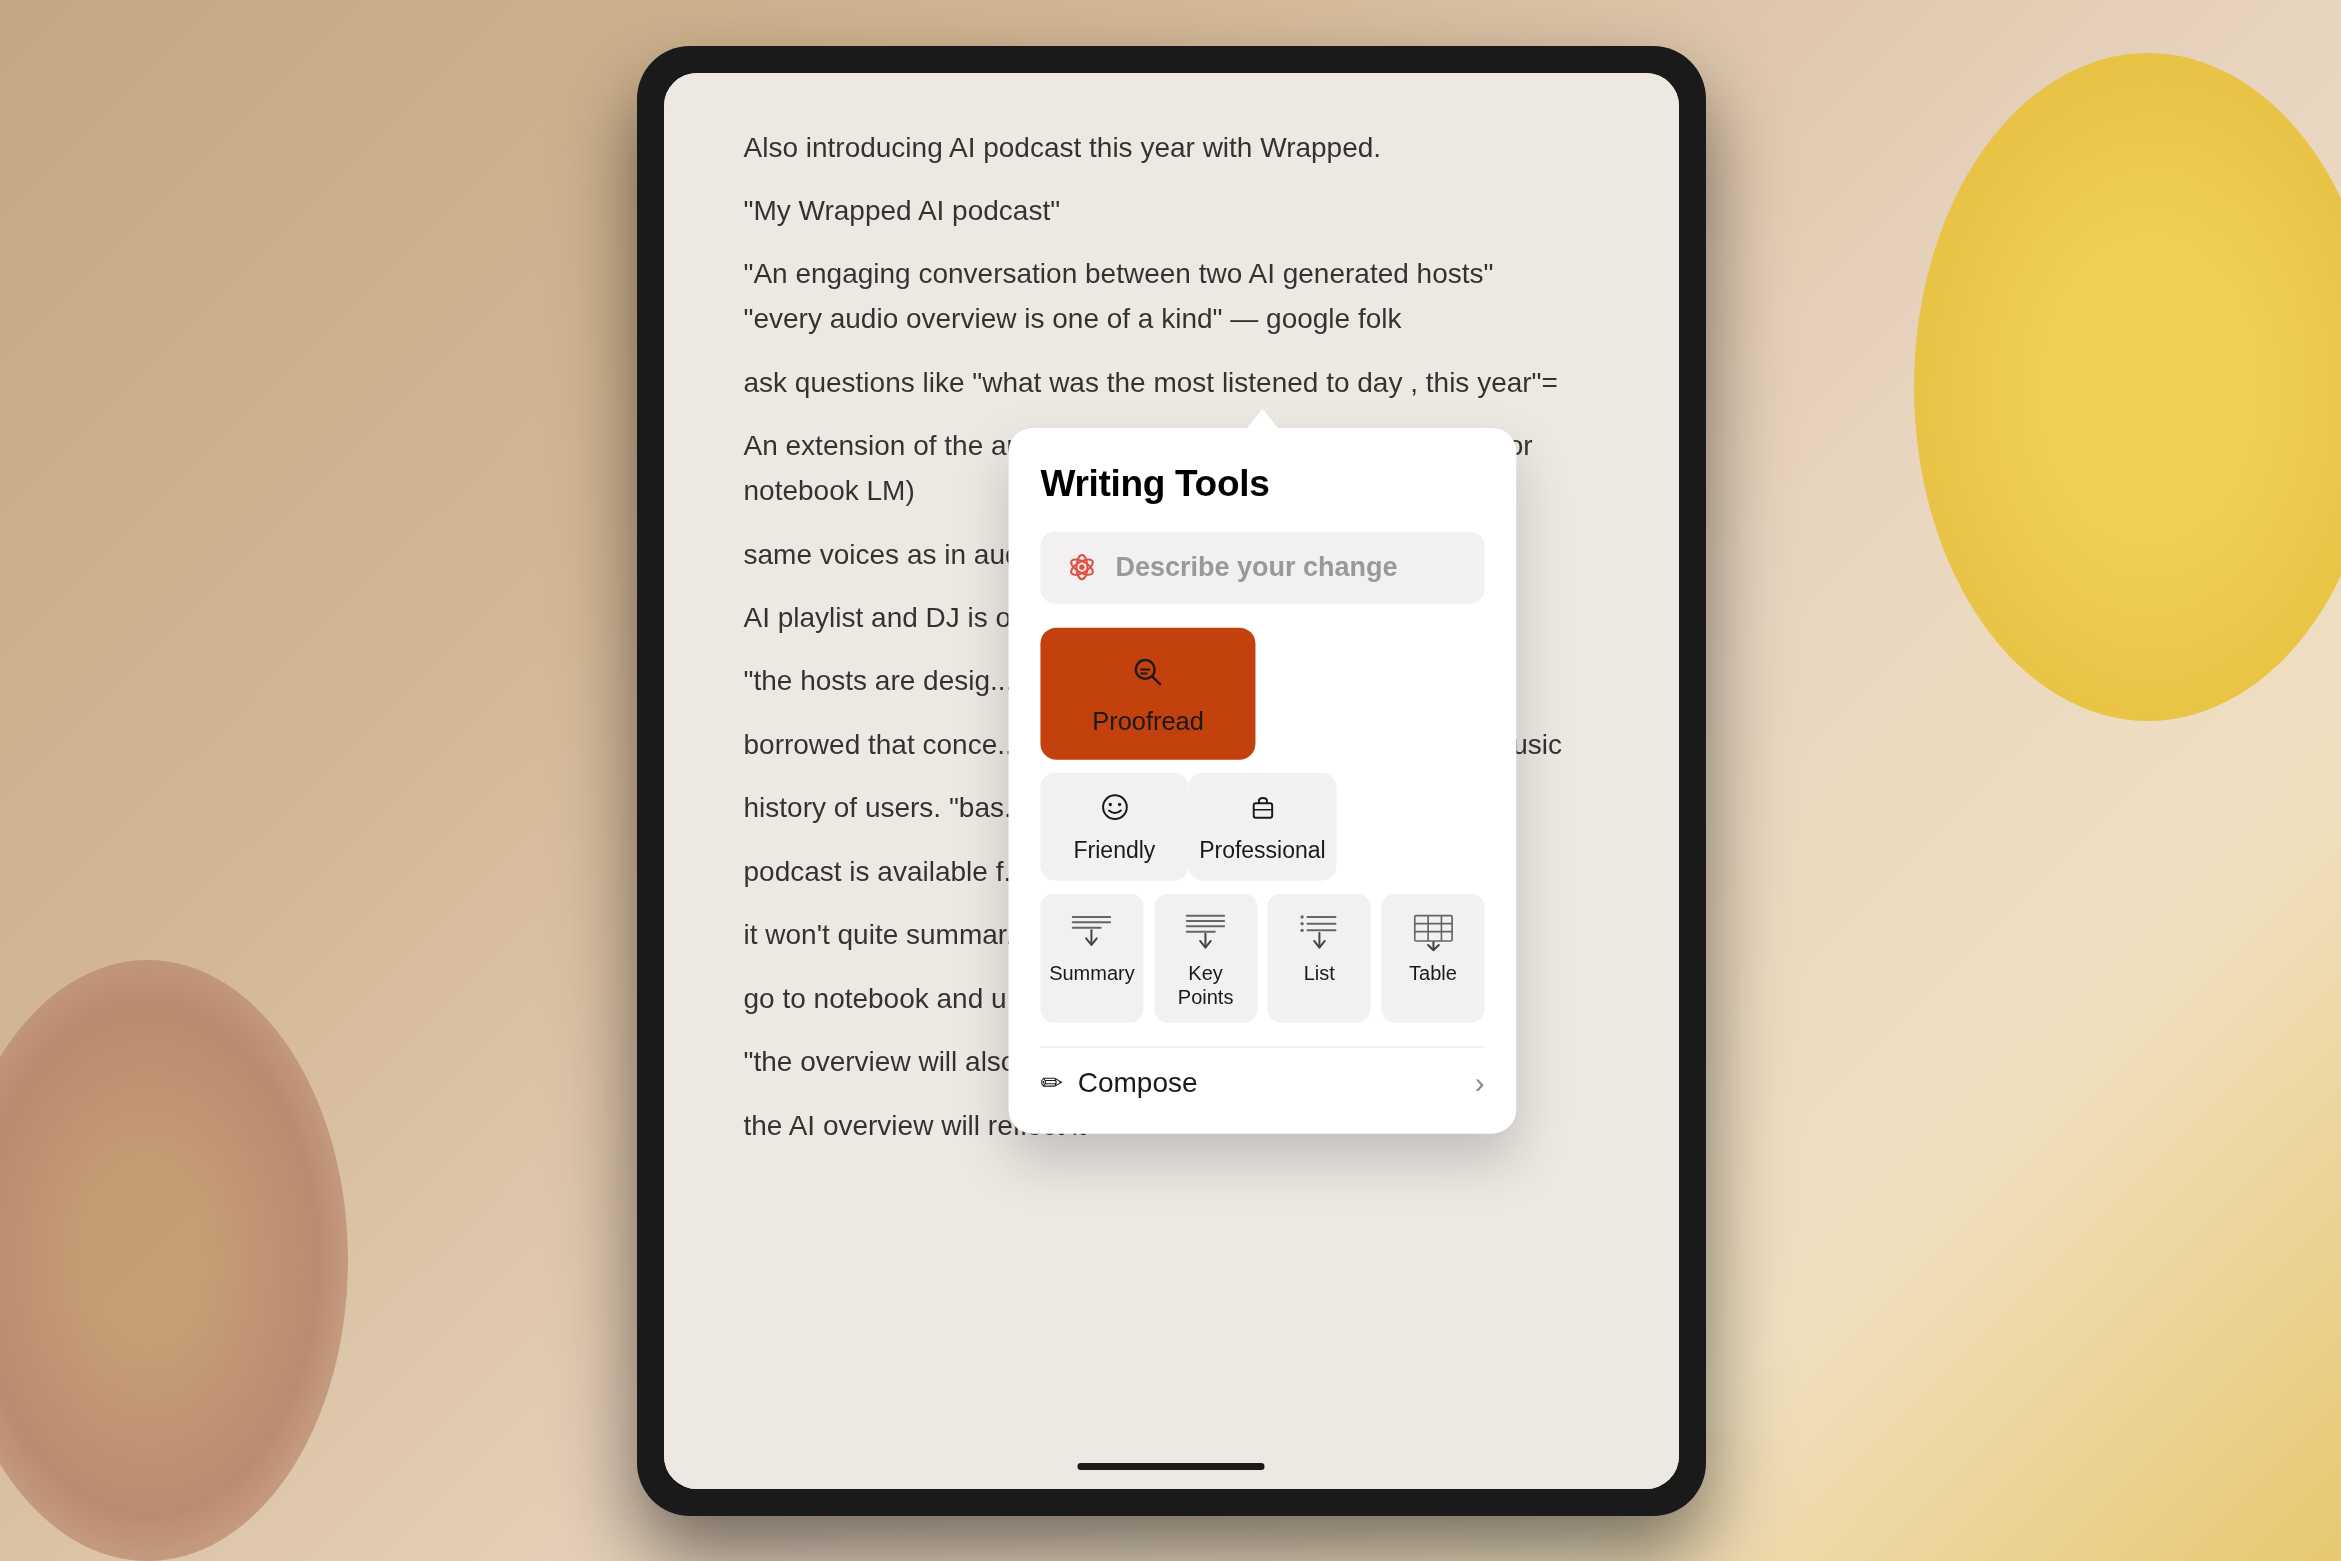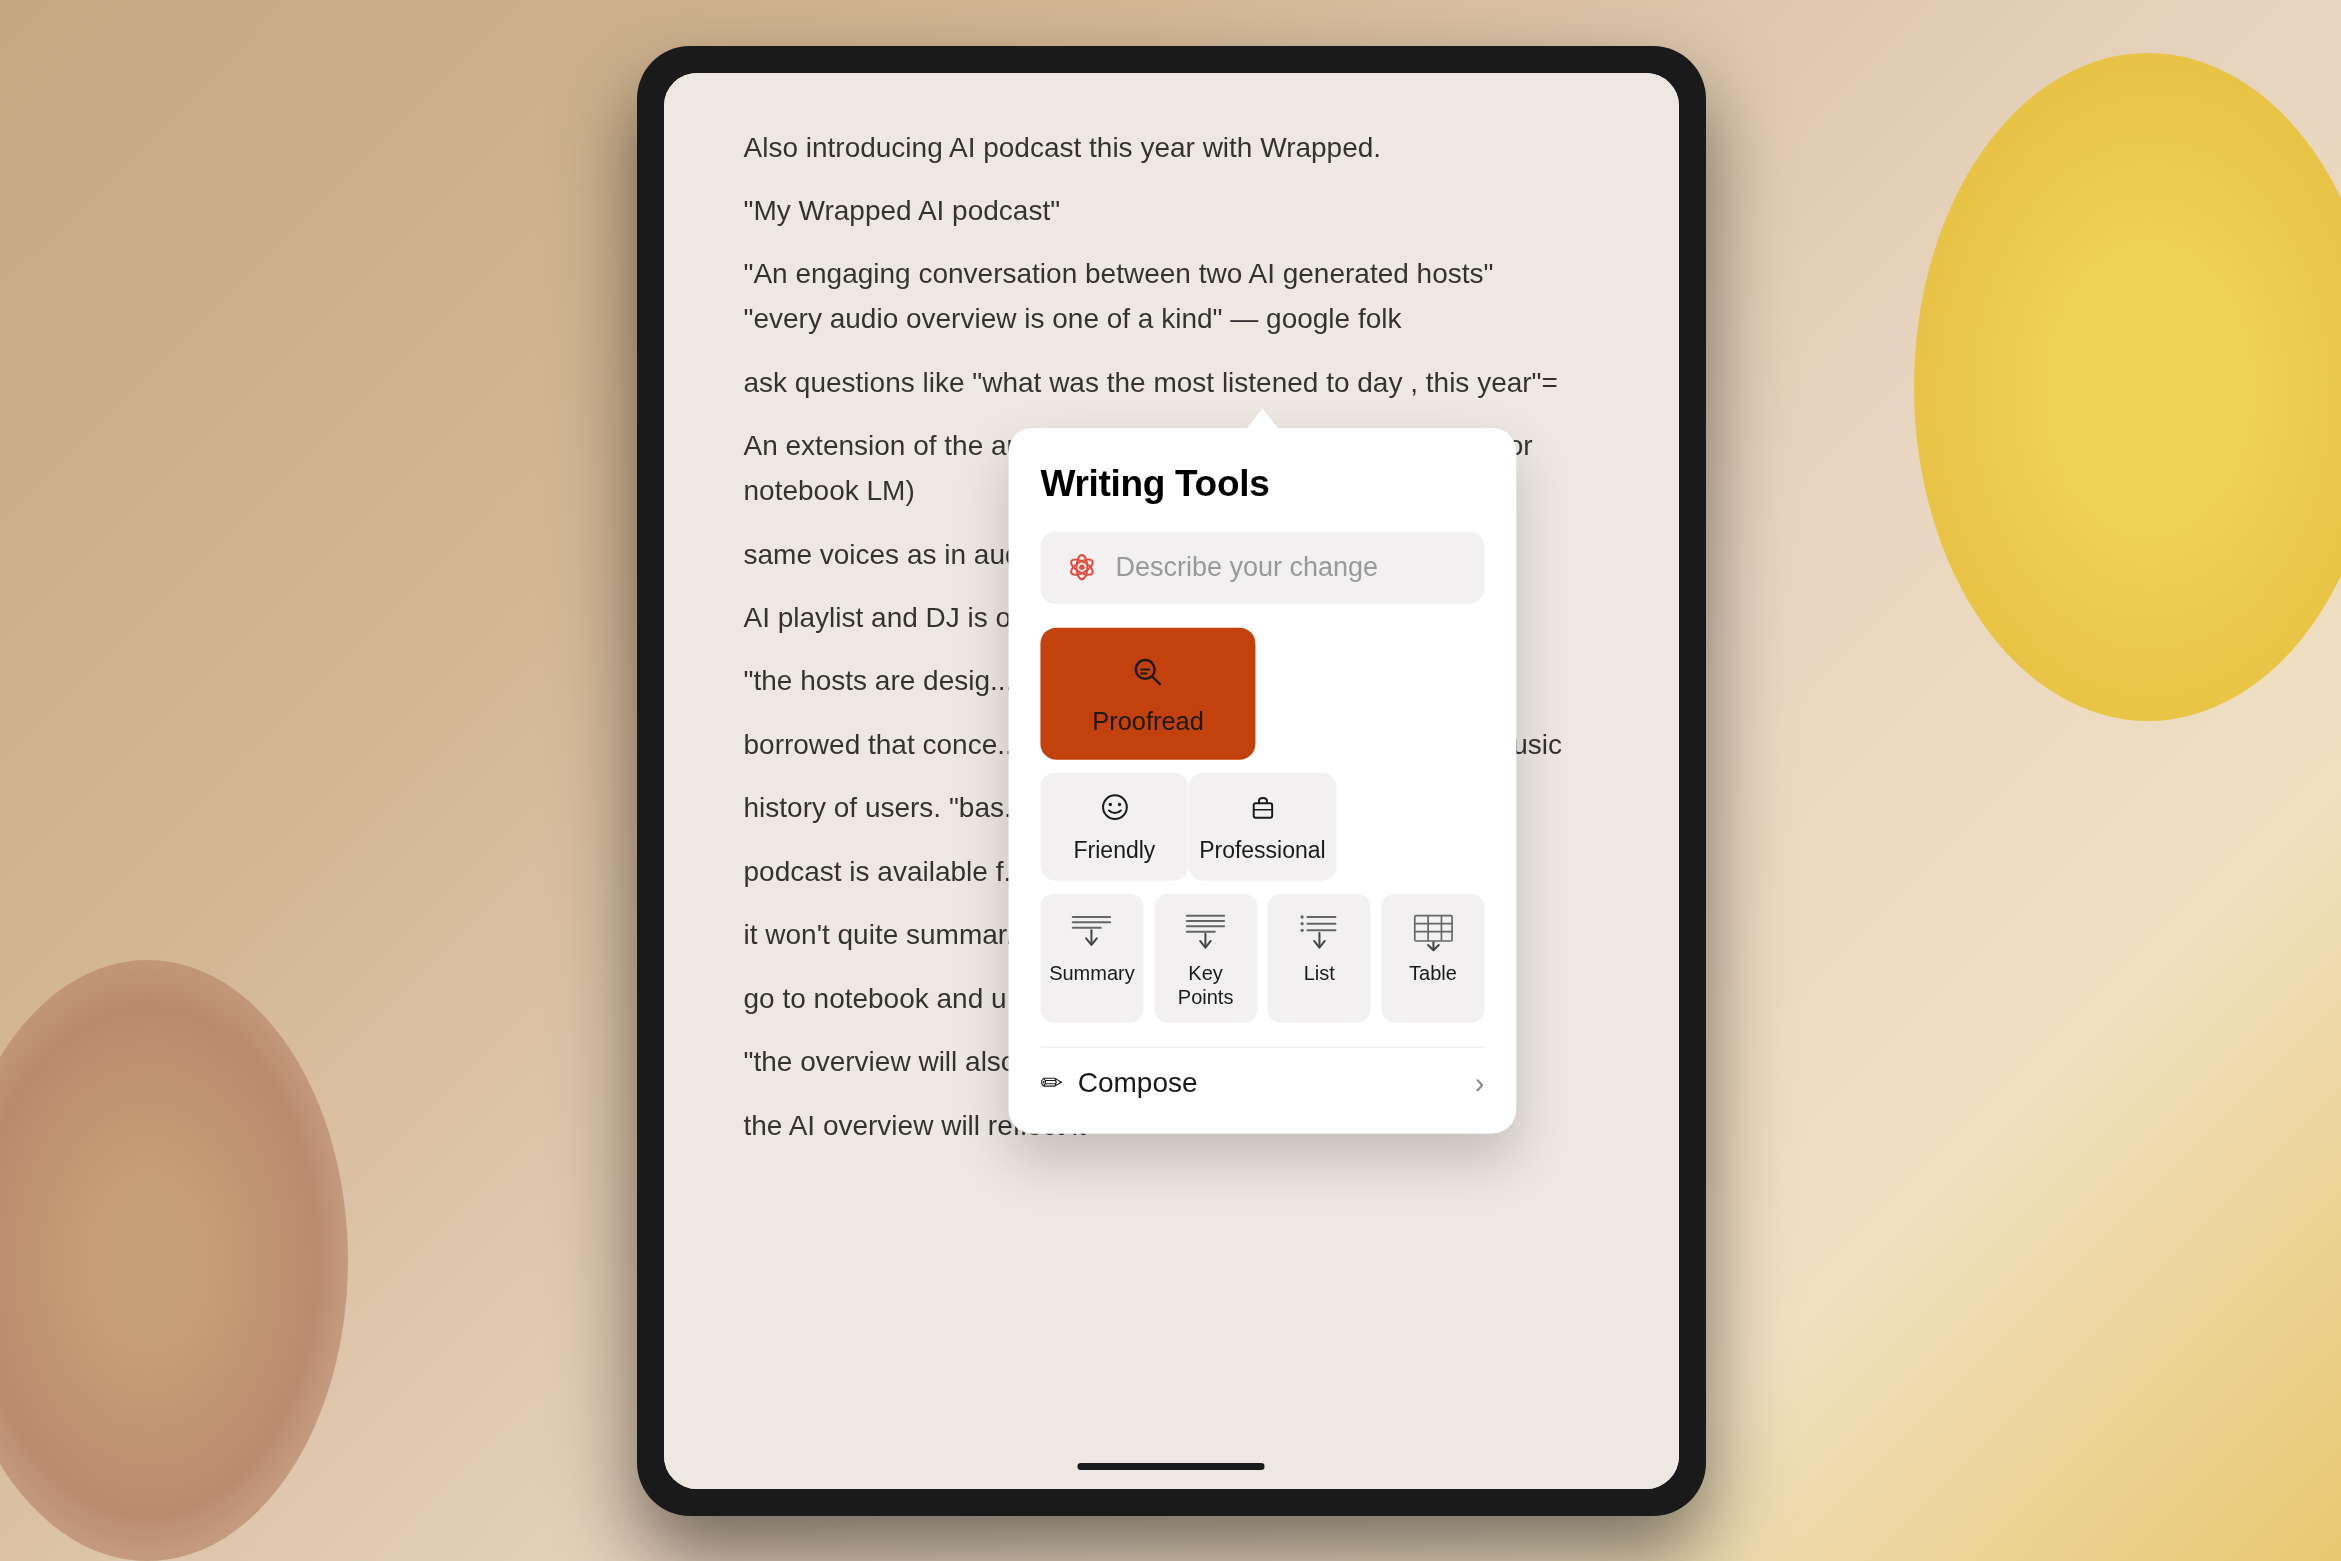--- a/index.html
+++ b/index.html
@@ -117,21 +117,21 @@
 
     .apple-intelligence-icon {
       width: 35px;
       height: 35px;
       flex-shrink: 0;
     }
 
     .describe-placeholder {
       font-size: 27px;
       color: #999;
-      font-weight: 400;
+      font-weight: 700;
     }
 
     
     .action-row {
       display: grid;
       grid-template-columns: 1fr 1fr;
       gap: 13.4px;
       margin-bottom: 13.4px;
     }
 

